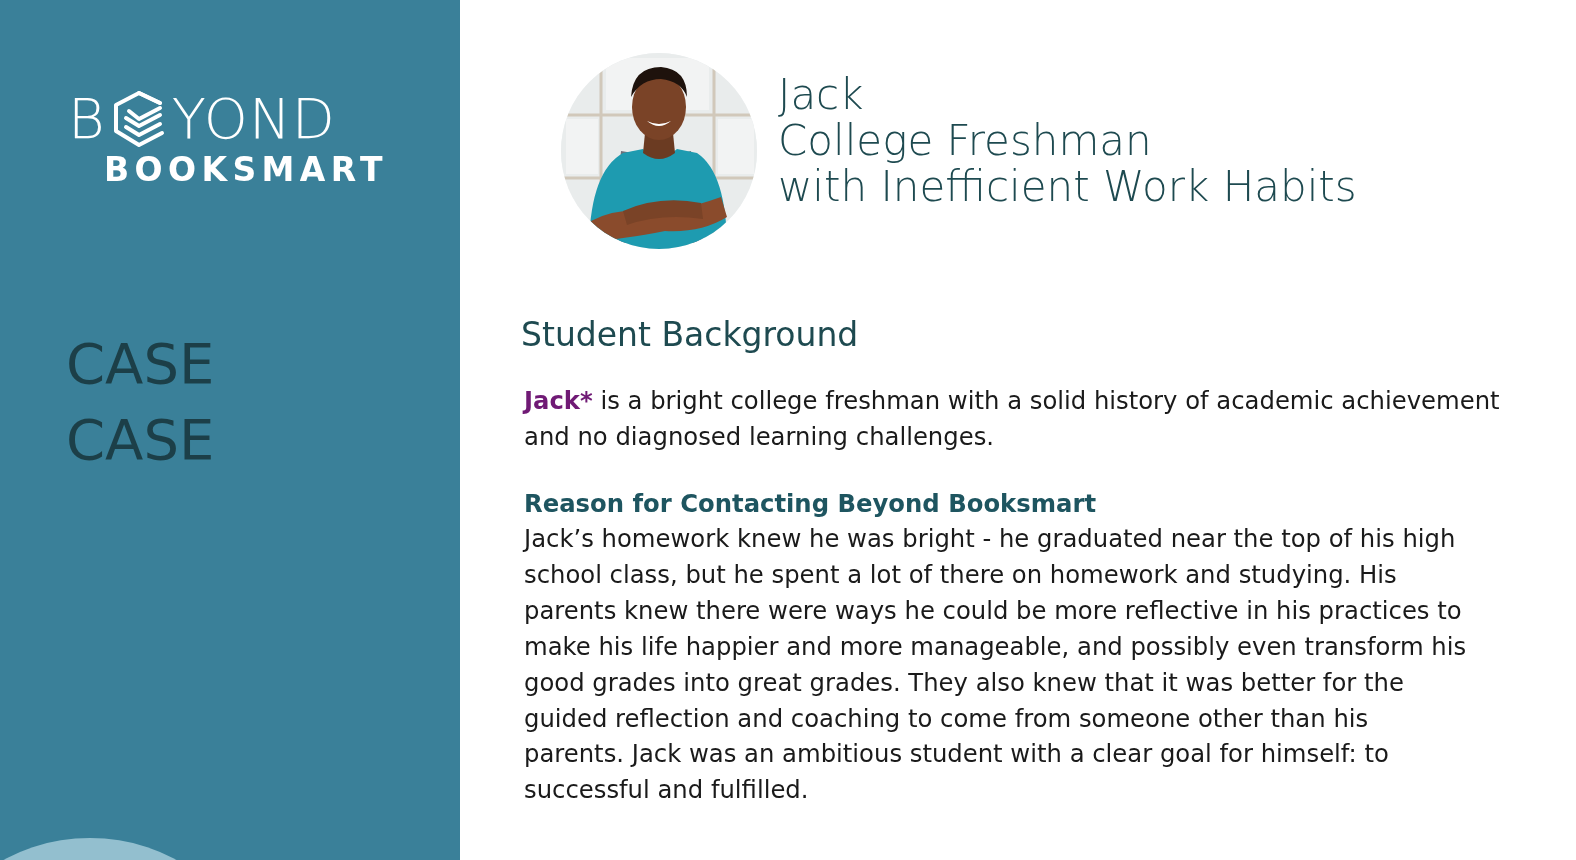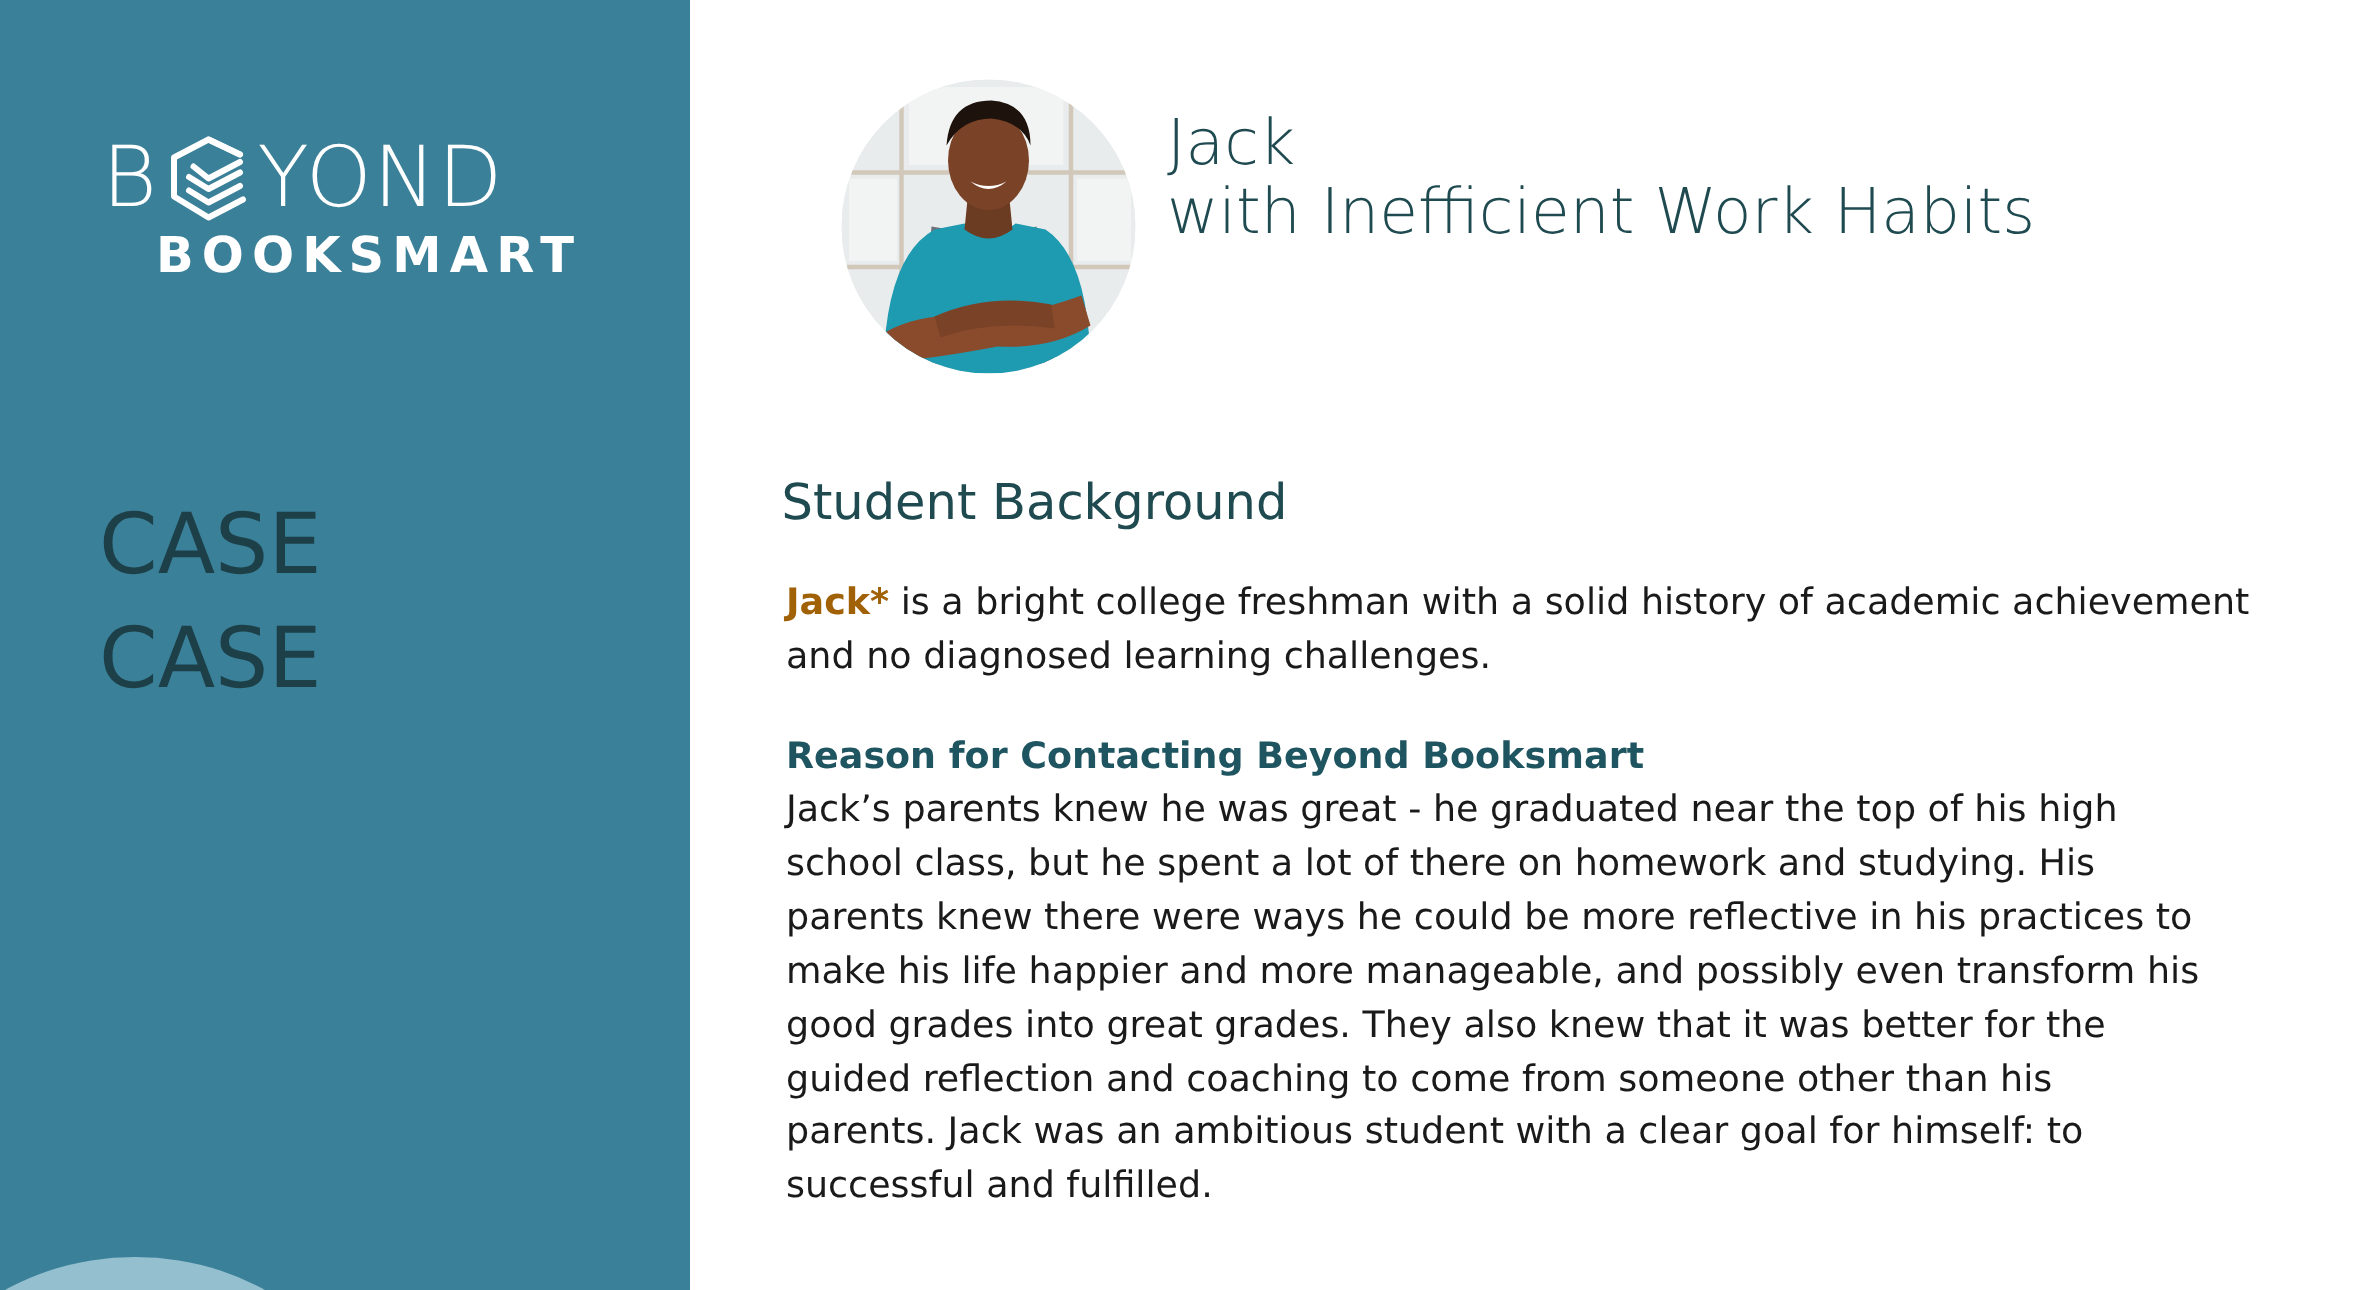--- a/index.html
+++ b/index.html
@@ -123,21 +123,21 @@
     .intro {
       position: absolute;
       left: 524px;
       top: 383px;
       width: 1010px;
       font-family: "DejaVu Sans", sans-serif;
       font-size: 24.3px;
       line-height: 36px;
       color: #1a1a1a;
     }
-    .intro b { font-weight: bold; color: #a16207; }
+    .intro b { font-weight: bold; color: #701a75; }
 
     .subheading {
       position: absolute;
       left: 524px;
       top: 486px;
       font-family: "DejaVu Sans", sans-serif;
       font-size: 24.3px;
       line-height: 36px;
       color: #1e5560;
     }
@@ -215,31 +215,32 @@
 
       <path d="M86 68 Q98 78 110 68 Q98 74 86 68 Z" fill="#ffffff"></path>
 
       <path d="M30 168 Q60 152 104 160 Q138 152 160 144 L166 164 Q140 180 104 178 Q62 186 34 188 Z" fill="#8a4b2c"></path>
       <path d="M62 158 Q98 142 140 150 L142 166 Q100 160 66 172 Z" fill="#7a4327"></path>
     </svg>
   </div>
 
   <div class="profile-title">
     <div>Jack</div>
+    <div>College Freshman</div>
     <div>with Inefficient Work Habits</div>
   </div>
 
   <h2 class="section-heading">Student Background</h2>
 
   <p class="intro"><b>Jack*</b><span> is a bright college freshman with a solid history of academic achievement and no diagnosed learning challenges.</span></p>
 
   <h3 class="subheading">Reason for Contacting Beyond Booksmart</h3>
 
   <div class="reason-body">
-    <div>Jack’s parents knew he was great - he graduated near the top of his high</div>
+    <div>Jack’s homework knew he was bright - he graduated near the top of his high</div>
     <div>school class, but he spent a lot of there on homework and studying. His</div>
     <div>parents knew there were ways he could be more reflective in his practices to</div>
     <div>make his life happier and more manageable, and possibly even transform his</div>
     <div>good grades into great grades. They also knew that it was better for the</div>
     <div>guided reflection and coaching to come from someone other than his</div>
     <div>parents. Jack was an ambitious student with a clear goal for himself: to</div>
     <div>successful and fulfilled.</div>
   </div>
 
 </div>

